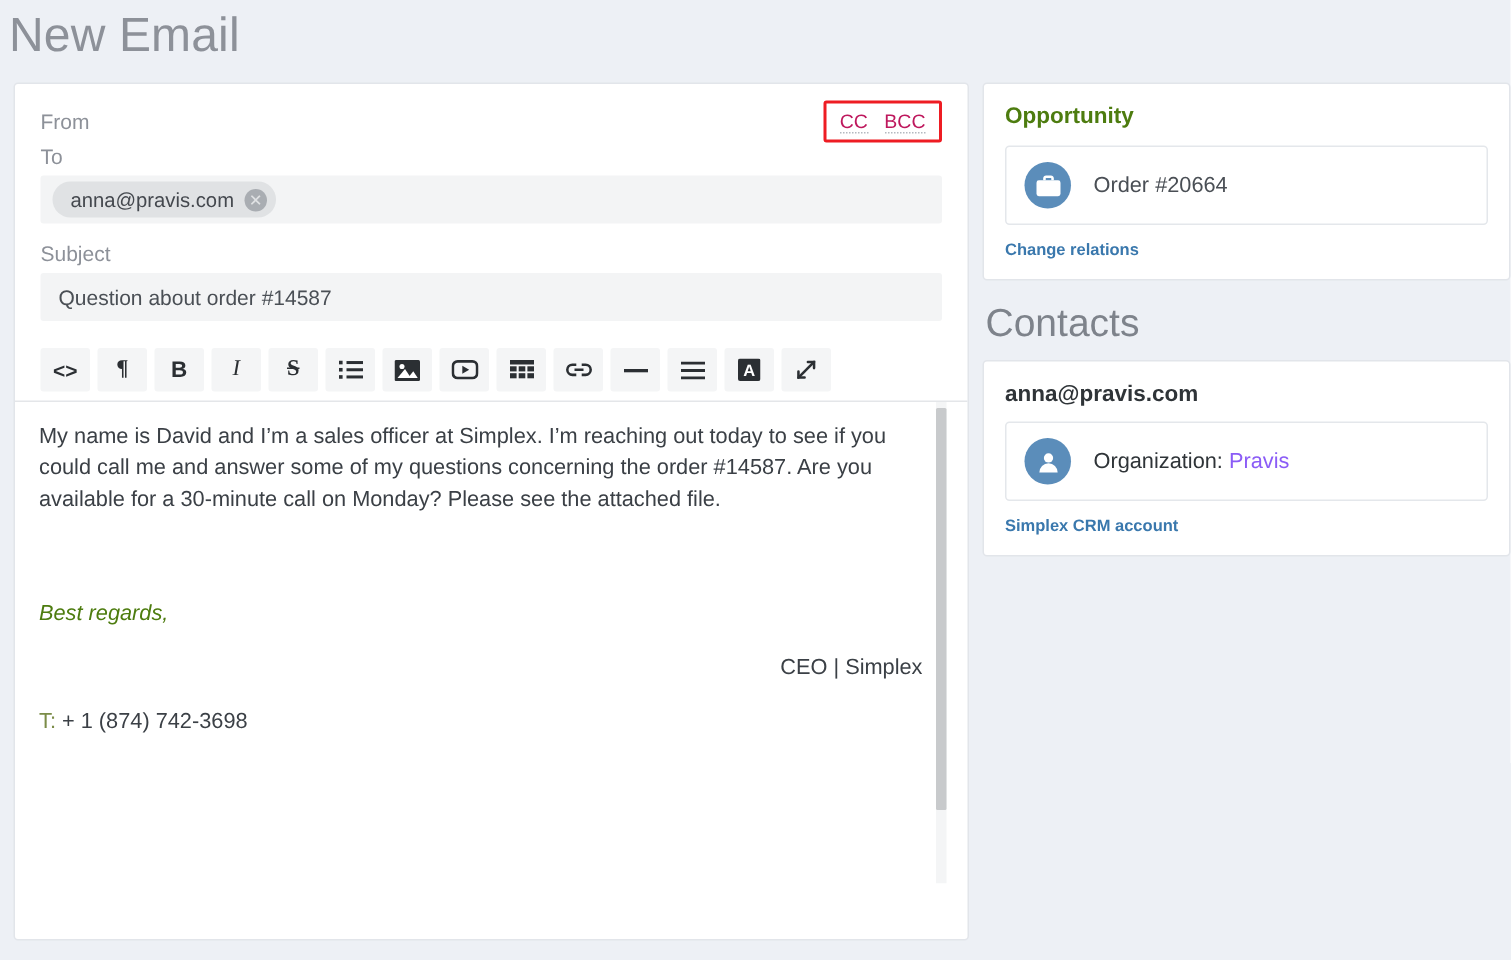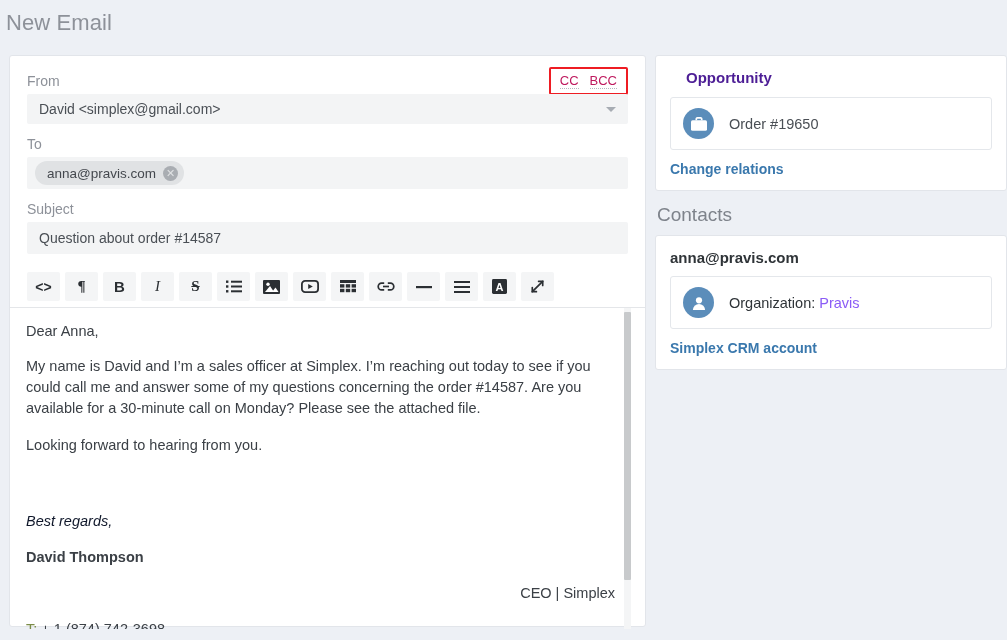--- a/index.html
+++ b/index.html
@@ -18,21 +18,21 @@
     position: relative;
     width: 1007px;
     height: 640px;
     box-sizing: border-box;
   }
   
   .page-title {
     position: absolute;
     left: 6px;
     top: 6px;
-    font-size: 22px;
+    font-size: 32px;
     font-weight: 400;
     color: #8d9199;
     letter-spacing: 0.1px;
     line-height: 34px;
   }
   
   .columns {
     position: absolute;
     left: 0;
     top: 55px;
@@ -174,21 +174,21 @@
     overflow: hidden;
   }
   .editor {
     padding: 13px 30px 10px 16px;
     font-size: 14.5px;
     color: #3b4046;
     line-height: 21px;
   }
   .editor p { margin: 0 0 16px 0; }
   .editor p.tight { margin-bottom: 14px; }
-  .sig-italic { font-style: italic; color: #0f172a; }
+  .sig-italic { font-style: italic; color: #4d7c0f; }
   .sig-bold { font-weight: bold; }
   .sig-green { color: #7b8c48; }
   .scrollbar-track {
     position: absolute;
     right: 14px;
     top: 0;
     width: 7px;
     height: 321px;
     background: #f4f5f6;
   }
@@ -204,22 +204,22 @@
   }
 
   
   .side-card {
     padding: 13px 14px 13px 14px;
     margin-bottom: 13px;
   }
   .side-title {
     font-size: 15px;
     font-weight: bold;
-    color: #4c1d95;
-    margin: 0 0 11px 16px;
+    color: #4d7c0f;
+    margin: 0 0 11px 0;
   }
   .relation-box {
     border: 1px solid #e4e7eb;
     border-radius: 3px;
     display: flex;
     align-items: center;
     padding: 10px 12px;
     gap: 15px;
     margin-bottom: 11px;
   }
@@ -230,27 +230,27 @@
     display: flex;
     align-items: center;
     justify-content: center;
     flex: 0 0 auto;
   }
   .relation-text {
     font-size: 14.5px;
     color: #4a4f55;
   }
   .side-link {
-    font-size: 14px;
+    font-size: 11px;
     color: #3a78ad;
     font-weight: bold;
     cursor: pointer;
   }
   .section-heading {
-    font-size: 19px;
+    font-size: 26px;
     color: #7e838b;
     font-weight: 400;
     margin: 4px 0 9px 0;
     padding-left: 2px;
   }
   .contact-email {
     font-size: 15px;
     font-weight: bold;
     color: #2f3438;
     margin: 0 0 10px 0;
@@ -271,24 +271,20 @@
       <div class="card compose-card">
 
         <div class="row-label">
           <div class="field-label">From</div>
           <div class="ccbcc-wrap">
             <span class="ccbcc-link">CC</span>
             <span class="ccbcc-link">BCC</span>
           </div>
         </div>
 
-        <div class="input-box from-box">
-          <span>David &lt;simplex@gmail.com&gt;</span>
-          <span class="caret"></span>
-        </div>
 
         <div class="field-label">To</div>
         <div class="input-box to-box">
           <span class="chip">
             <span>anna@pravis.com</span>
             <span class="chip-x">✕</span>
           </span>
         </div>
 
         <div class="field-label">Subject</div>
@@ -376,26 +372,23 @@
             <svg width="15" height="15" viewBox="0 0 15 15" fill="none" stroke="#2b2f33" stroke-width="1.7" stroke-linecap="round" aria-hidden="true">
               <path d="M2.3 12.7 L12.7 2.3"></path>
               <path d="M8.6 2.3 H12.7 V6.4"></path>
               <path d="M6.4 12.7 H2.3 V8.6"></path>
             </svg>
           </div>
         </div>
 
         <div class="editor-wrap">
           <div class="editor">
-            <p class="tight">Dear Anna,</p>
             <p>My name is David and I’m a sales officer at Simplex.  I’m reaching out today to see if you could call me and answer some of my questions concerning the order #14587. Are you available for a 30-minute call on Monday? Please see the attached file.</p>
-            <p>Looking forward to hearing from you.</p>
             <p style="margin-bottom:18px;">&nbsp;</p>
             <p class="sig-italic" style="margin-bottom:15px;">Best regards,</p>
-            <p class="sig-bold" style="margin-bottom:15px;">David Thompson</p>
             <p style="margin-bottom:15px;text-align:right;">CEO | Simplex</p>
             <p style="margin-bottom:15px;"><span class="sig-green">T:</span><span> + 1 (874) 742-3698</span></p>
 
           </div>
           <div class="scrollbar-track"></div>
           <div class="scrollbar-thumb"></div>
         </div>
 
       </div>
     </div>
@@ -404,21 +397,21 @@
 
       <div class="card side-card">
         <div class="side-title">Opportunity</div>
         <div class="relation-box">
           <span class="avatar-circle">
             <svg width="18" height="16" viewBox="0 0 18 16" aria-hidden="true">
               <rect x="1" y="4.2" width="16" height="10.6" rx="1.6" fill="#ffffff"></rect>
               <path d="M6.3 4.2 V2.9 A1.1 1.1 0 0 1 7.4 1.8 H10.6 A1.1 1.1 0 0 1 11.7 2.9 V4.2" fill="none" stroke="#ffffff" stroke-width="1.7"></path>
             </svg>
           </span>
-          <span class="relation-text">Order #19650</span>
+          <span class="relation-text">Order #20664</span>
         </div>
         <div class="side-link">Change relations</div>
       </div>
 
       <div class="section-heading">Contacts</div>
 
       <div class="card side-card">
         <div class="contact-email">anna@pravis.com</div>
         <div class="relation-box">
           <span class="avatar-circle">

